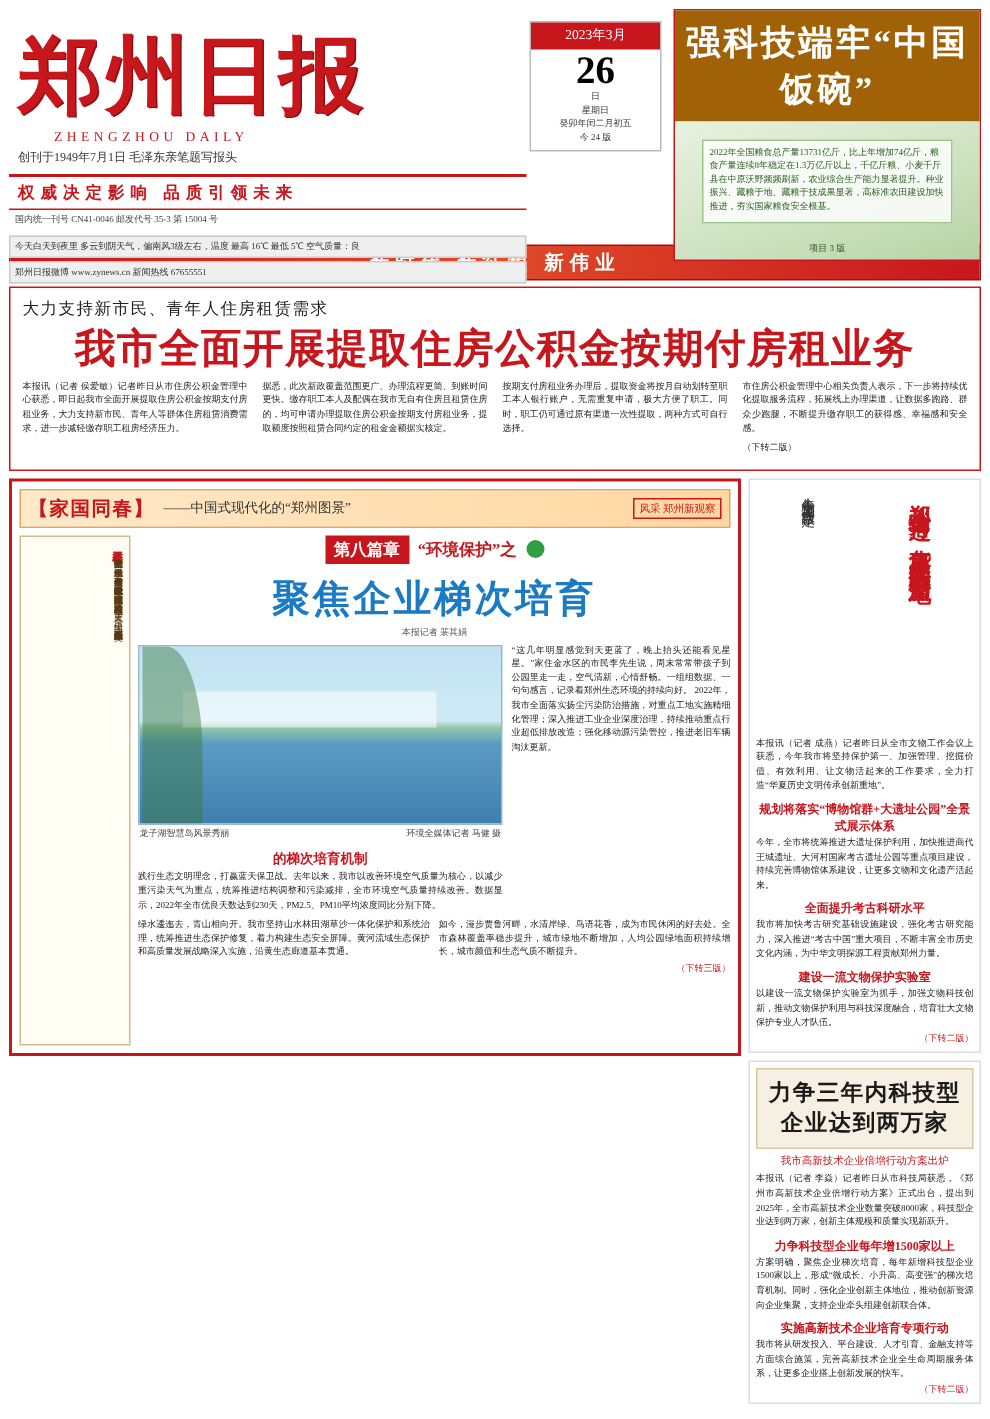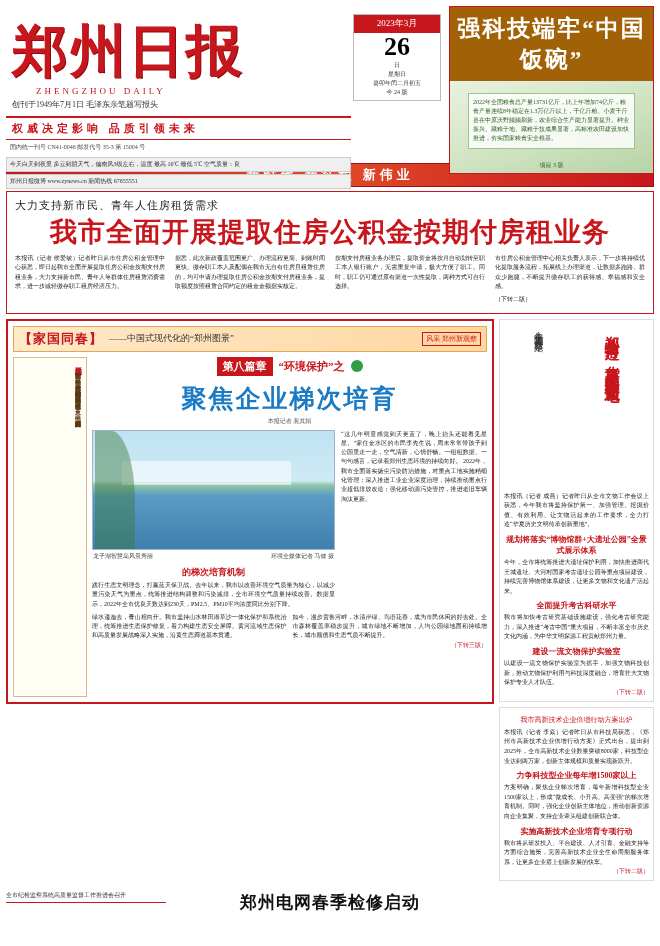--- a/index.html
+++ b/index.html
@@ -245,20 +245,24 @@
         <div class="side-sub">规划将落实“博物馆群+大遗址公园”全景式展示体系</div>
         <div class="side-p">今年，全市将统筹推进大遗址保护利用，加快推进商代王城遗址、大河村国家考古遗址公园等重点项目建设，持续完善博物馆体系建设，让更多文物和文化遗产活起来。</div>
         <div class="side-sub">全面提升考古科研水平</div>
         <div class="side-p">我市将加快考古研究基础设施建设，强化考古研究能力，深入推进“考古中国”重大项目，不断丰富全市历史文化内涵，为中华文明探源工程贡献郑州力量。</div>
         <div class="side-sub">建设一流文物保护实验室</div>
         <div class="side-p">以建设一流文物保护实验室为抓手，加强文物科技创新，推动文物保护利用与科技深度融合，培育壮大文物保护专业人才队伍。</div>
         <div class="cont">（下转二版）</div>
       </div>
 
       <div class="side-box">
+        <div class="side-title2">
+          <span class="l2">力争三年内科技型</span>
+          <span class="l2">企业达到两万家</span>
+        </div>
         <div class="side-sub2">我市高新技术企业倍增行动方案出炉</div>
         <div class="side-p">本报讯（记者 李焱）记者昨日从市科技局获悉，《郑州市高新技术企业倍增行动方案》正式出台，提出到2025年，全市高新技术企业数量突破8000家，科技型企业达到两万家，创新主体规模和质量实现新跃升。</div>
         <div class="side-sub">力争科技型企业每年增1500家以上</div>
         <div class="side-p">方案明确，聚焦企业梯次培育，每年新增科技型企业1500家以上，形成“微成长、小升高、高变强”的梯次培育机制。同时，强化企业创新主体地位，推动创新资源向企业集聚，支持企业牵头组建创新联合体。</div>
         <div class="side-sub">实施高新技术企业培育专项行动</div>
         <div class="side-p">我市将从研发投入、平台建设、人才引育、金融支持等方面综合施策，完善高新技术企业全生命周期服务体系，让更多企业搭上创新发展的快车。</div>
         <div class="cont">（下转二版）</div>
       </div>
     </div>
   </div>

